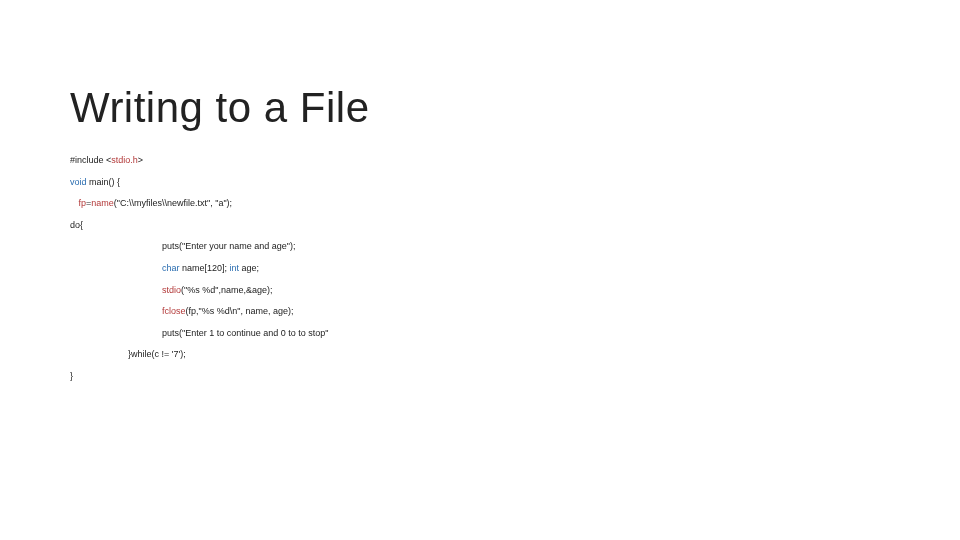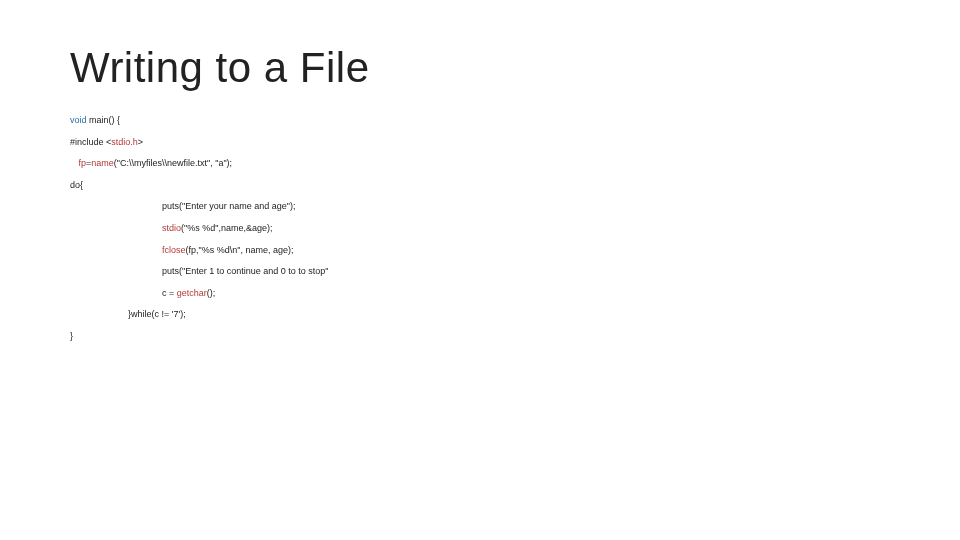--- a/index.html
+++ b/index.html
@@ -5,21 +5,21 @@
     * { margin: 0; padding: 0; box-sizing: border-box; }
     body {
       width: 960px;
       height: 540px;
       background: #ffffff;
       font-family: "Segoe UI", Arial, sans-serif;
       position: relative;
       overflow: hidden;
     }
     .slide {
-      padding: 44px 70px 0 70px;
+      padding: 84px 70px 0 70px;
     }
     .title {
       font-size: 42px;
       font-weight: 300;
       color: #222;
       letter-spacing: 0.5px;
       margin-bottom: 22px;
     }
     .code-block {
       font-family: "Segoe UI", Arial, sans-serif;
@@ -38,39 +38,39 @@
     .kw-blue { color: #2a6db0; }
   </style>
 </head>
 <body>
 
 <div class="slide">
   <h1 class="title">Writing to a File</h1>
 
   <div class="code-block">
 
+    <div class="code-line"><span>#include &lt;</span><span class="kw-red">stdio.h</span><span>&gt;</span></div>
+
     <div class="code-line"><span class="kw-blue">void</span><span> main() {</span></div>
-
-    <div class="code-line"><span>#include &lt;</span><span class="kw-red">stdio.h</span><span>&gt;</span></div>
 
 
     <div class="code-line indent-1"><span class="kw-red"> fp</span><span>=</span><span class="kw-red">name</span><span>("C:\\myfiles\\newfile.txt", "a");</span></div>
 
     <div class="code-line"><span>do{</span></div>
 
     <div class="code-line indent-2"><span>puts("Enter your name and age");</span></div>
 
+    <div class="code-line indent-2"><span class="kw-blue">char</span><span> name[120]; </span><span class="kw-blue">int</span><span> age;</span></div>
 
     <div class="code-line indent-2"><span class="kw-red">stdio</span><span>("%s %d",name,&amp;age);</span></div>
 
     <div class="code-line indent-2"><span class="kw-red">fclose</span><span>(fp,"%s %d\n", name, age);</span></div>
 
     <div class="code-line indent-2"><span>puts("Enter 1 to continue and 0 to to stop"</span></div>
 
-    <div class="code-line indent-2"><span>c = </span><span class="kw-red">getchar</span><span>();</span></div>
 
     <div class="code-line indent-1b"><span>}while(c != '7');</span></div>
 
 
     <div class="code-line"><span>}</span></div>
 
   </div>
 </div>
 
 </body></html>

